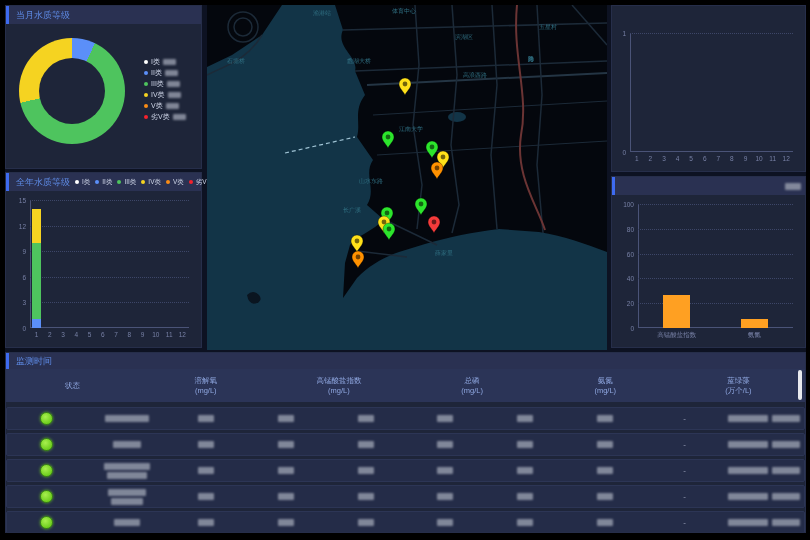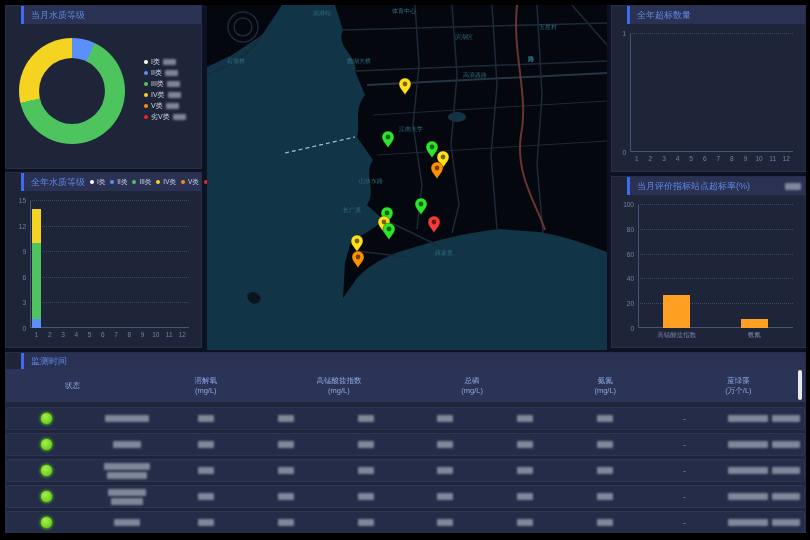--- a/index.html
+++ b/index.html
@@ -9,21 +9,21 @@
     font-family:"Liberation Sans","DejaVu Sans",sans-serif;
     -webkit-font-smoothing:antialiased;
   }
   .stage{position:absolute;left:5px;top:5px;width:801px;height:528px;background:#0d1222;}
 
   
   .panel{position:absolute;background:#1e2539;border:1px solid #262e4a;box-sizing:border-box;}
   .panel-hd{
     height:18px;line-height:18px;background:#2a3152;border-left:3px solid #3e6bf0;
     color:#5e8be6;font-size:9px;padding-left:7px;display:flex;
-    box-sizing:border-box;white-space:nowrap;margin-left:15px;
+    box-sizing:border-box;white-space:nowrap;
   }
   .panel-hd .title{flex:0 0 auto;}
   .panel-bd{position:absolute;left:0;right:0;bottom:0;top:18px;}
 
   
   .donut{position:absolute;left:13px;top:14px;width:106px;height:106px;border-radius:50%;}
   .donut-hole{position:absolute;left:20px;top:20px;width:66px;height:66px;border-radius:50%;background:#1e2539;}
   .legend-v{position:absolute;left:138px;top:32px;}
   .legend-v .lg{display:flex;align-items:center;height:11px;font-size:7px;color:#cfd6e8;}
   .legend-h{display:flex;align-items:center;margin-left:auto;padding-right:4px;}
@@ -265,23 +265,20 @@
         </g>
         <g transform="translate(151,263)">
           <path d="M0,0 C-1.3,-3.2 -6,-6.8 -6,-11 A6,6 0 1 1 6,-11 C6,-6.8 1.3,-3.2 0,0 Z" fill="#ff9100" stroke="rgba(0,0,0,0.4)" stroke-width="0.8"></path>
           <circle cx="0" cy="-11" r="2.4" fill="rgba(0,0,0,0.55)"></circle>
         </g>
       </g>
   </svg>
 </div>
 
 <div class="panel" style="left:611px;top:5px;width:195px;height:167px;">
-  <div class="panel-hd">
-      <span class="title">全年超标数量</span>
-    </div>
   <div class="panel-bd">
     <div class="chart" id="chart-exceed">
         <div class="plot" style="left: 14px; top: 7px; width: 163px; height: 119px;"></div>
         <span class="ylab" style="left: 0px; width: 10px; top: 126px;">0</span>
         <div class="grid" style="left: 14px; width: 163px; top: 7px;"></div>
         <span class="ylab" style="left: 0px; width: 10px; top: 7px;">1</span>
         <span class="xlab" style="left: 20.7917px; top: 129px;">1</span>
         <span class="xlab" style="left: 34.375px; top: 129px;">2</span>
         <span class="xlab" style="left: 47.9583px; top: 129px;">3</span>
         <span class="xlab" style="left: 61.5417px; top: 129px;">4</span>
@@ -292,21 +289,20 @@
         <span class="xlab" style="left: 129.458px; top: 129px;">9</span>
         <span class="xlab" style="left: 143.042px; top: 129px;">10</span>
         <span class="xlab" style="left: 156.625px; top: 129px;">11</span>
         <span class="xlab" style="left: 170.208px; top: 129px;">12</span>
       </div>
   </div>
 </div>
 
 <div class="panel" style="left:611px;top:176px;width:195px;height:172px;">
   <div class="panel-hd">
-    <span class="title">当月评价指标站点超标率(%)</span>
     <span class="legend-h">
         <span class="redact" style="width:16px;height:7px;"></span>
       </span>
   </div>
   <div class="panel-bd">
     <div class="chart" id="chart-rate">
         <div class="plot" style="left: 22px; top: 7px; width: 155px; height: 124px;"></div>
         <span class="ylab" style="left: 0px; width: 18px; top: 131px;">0</span>
         <div class="grid" style="left: 22px; width: 155px; top: 106.2px;"></div>
         <span class="ylab" style="left: 0px; width: 18px; top: 106.2px;">20</span>

